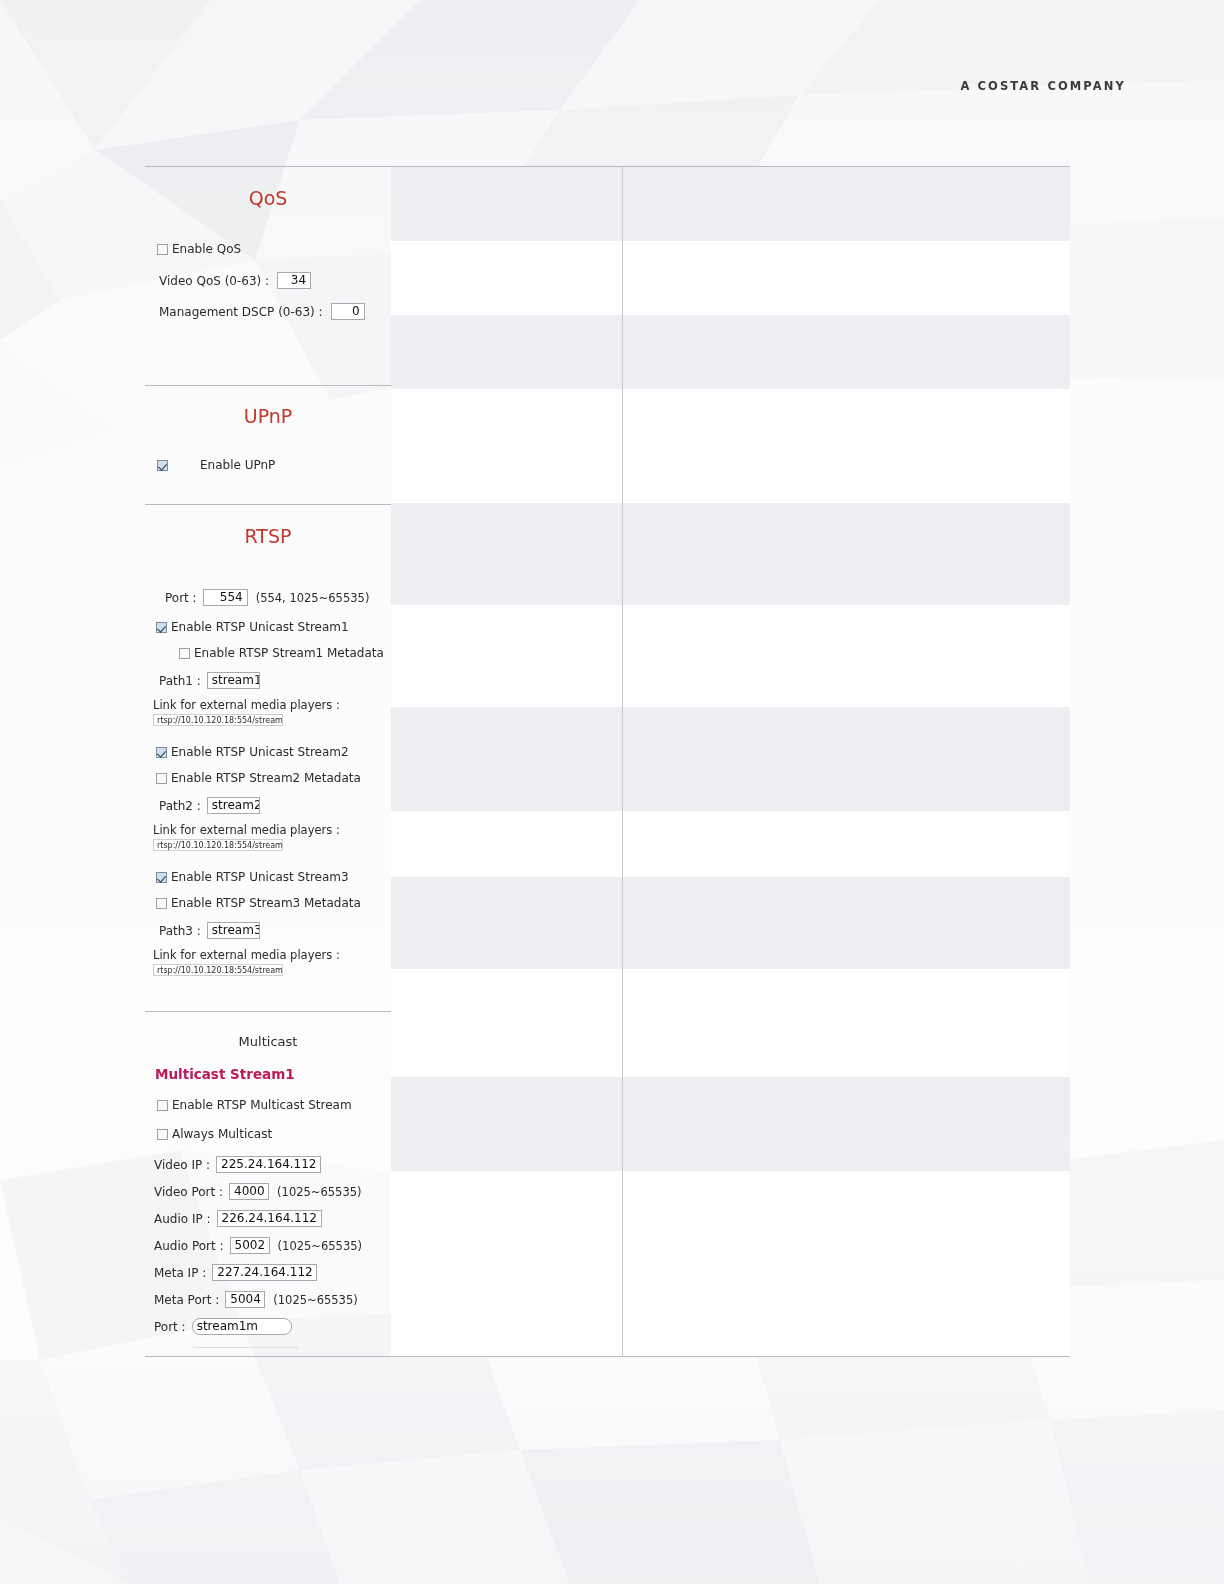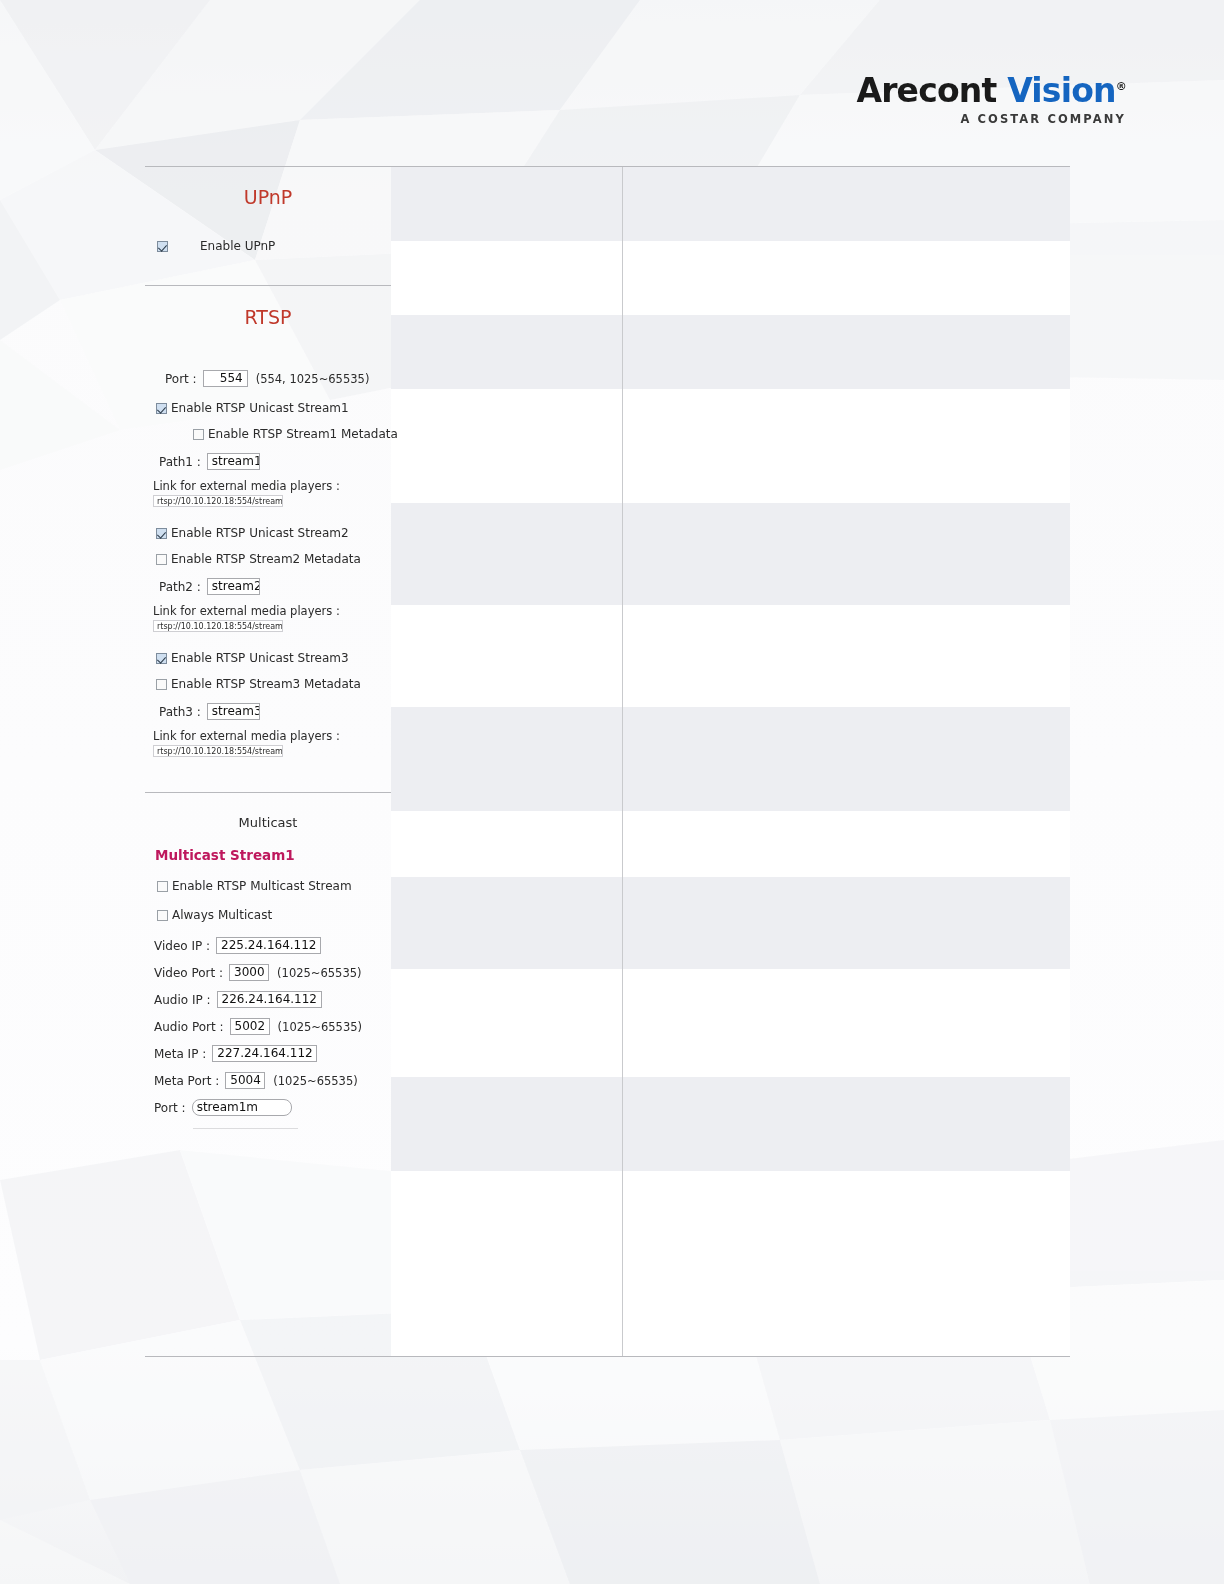--- a/index.html
+++ b/index.html
@@ -279,23 +279,20 @@
     <polygon points="90,1500 300,1470 340,1584 130,1584" fill="#f0f1f4"></polygon>
     <polygon points="300,1470 520,1450 570,1584 340,1584" fill="#f8f9fa"></polygon>
     <polygon points="520,1450 780,1440 820,1584 570,1584" fill="#edeff2"></polygon>
     <polygon points="780,1440 1050,1420 1090,1584 820,1584" fill="#f7f8f9"></polygon>
     <polygon points="1050,1420 1224,1410 1224,1584 1090,1584" fill="#f1f2f5"></polygon>
     <polygon points="0,1520 130,1584 0,1584" fill="#f9fafa"></polygon>
   </g>
 </svg>
 
 <div id="logo-area">
-  <div class="logo-main">
-    <span class="logo-arecont">Arecont</span><span>&nbsp;</span><span class="logo-vision">Vision</span><span class="logo-reg">®</span>
-  </div>
   <div class="logo-sub">A COSTAR COMPANY</div>
 </div>
 
 <div id="settings-table">
   <div class="table-body" style="height:1189px;">
 
     <div class="col-rule" style="left:246px;"></div>
 
     <div class="right-grid">
       <div class="grid-row gray" style="top:0px;   height:74px;">
@@ -343,20 +340,38 @@
           <div class="grid-cell-b"></div>
         </div>
       <div class="grid-row white" style="top:1004px; height:185px; border-bottom:none;">
           <div class="grid-cell-a"></div>
           <div class="grid-cell-b"></div>
         </div>
     </div>
 
     <div class="left-panel">
 
+      <div class="section" style="height:219px;">
+        <div class="section-title" style="padding-top:20px;">QoS</div>
+
+        <div class="row" style="margin-top:33px; margin-left:12px;">
+          <span class="cb"></span>
+          <span class="cb-label">Enable QoS</span>
+        </div>
+
+        <div class="row" style="margin-top:16px; margin-left:14px;">
+          <span class="row-label">Video QoS (0-63) :</span>
+          <span class="field num" style="width:34px; margin-left:8px;">34</span>
+        </div>
+
+        <div class="row" style="margin-top:14px; margin-left:14px;">
+          <span class="row-label">Management DSCP (0-63) :</span>
+          <span class="field num" style="width:34px; margin-left:8px;">0</span>
+        </div>
+      </div>
 
       <div class="section" style="height:119px;">
         <div class="section-title" style="padding-top:19px;">UPnP</div>
         <div class="row" style="margin-top:31px; margin-left:12px;gap:28px;">
           <span class="cb checked"></span>
           <span class="cb-label">Enable UPnP</span>
         </div>
       </div>
 
       <div class="section" style="height:507px;">
@@ -365,21 +380,21 @@
         <div class="row" style="margin-top:42px; margin-left:20px;">
           <span class="row-label">Port :</span>
           <span class="field num" style="width:45px; margin-left:6px;">554</span>
           <span class="hint">(554, 1025~65535)</span>
         </div>
 
         <div class="row" style="margin-top:14px; margin-left:11px;">
           <span class="cb checked"></span>
           <span class="cb-label">Enable RTSP Unicast Stream1</span>
         </div>
-        <div class="row" style="margin-top:12px; margin-left:25px;padding-left:23px;">
+        <div class="row" style="margin-top:12px; margin-left:11px;padding-left:23px;">
           <span class="cb"></span>
           <span class="cb-label">Enable RTSP Stream1 Metadata</span>
         </div>
         <div class="row" style="margin-top:12px; margin-left:14px;">
           <span class="row-label">Path1 :</span>
           <span class="field text" style="width:53px; margin-left:6px;">stream1</span>
         </div>
         <div class="link-label" style="margin-top:9px;">Link for external media players :</div>
         <div class="link-box" style="margin-top:2px;">rtsp://10.10.120.18:554/stream1</div>
 
@@ -427,21 +442,21 @@
           <span class="cb"></span>
           <span class="cb-label">Always Multicast</span>
         </div>
 
         <div class="row" style="margin-top:15px; margin-left:9px;">
           <span class="row-label">Video IP :</span>
           <span class="field text" style="width:105px; margin-left:6px;">225.24.164.112</span>
         </div>
         <div class="row" style="margin-top:10px; margin-left:9px;">
           <span class="row-label">Video Port :</span>
-          <span class="field num" style="width:40px; margin-left:6px;">3000</span>
+          <span class="field num" style="width:40px; margin-left:6px;">4000</span>
           <span class="hint">(1025~65535)</span>
         </div>
         <div class="row" style="margin-top:10px; margin-left:9px;">
           <span class="row-label">Audio IP :</span>
           <span class="field text" style="width:105px; margin-left:6px;">226.24.164.112</span>
         </div>
         <div class="row" style="margin-top:10px; margin-left:9px;">
           <span class="row-label">Audio Port :</span>
           <span class="field num" style="width:40px; margin-left:6px;">5002</span>
           <span class="hint">(1025~65535)</span>

